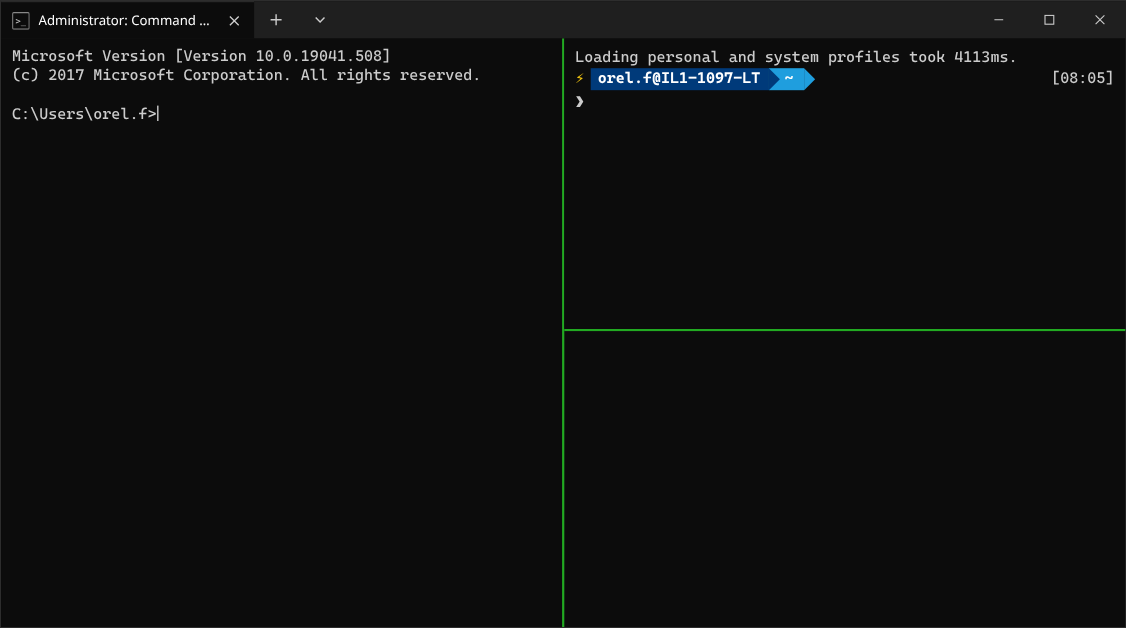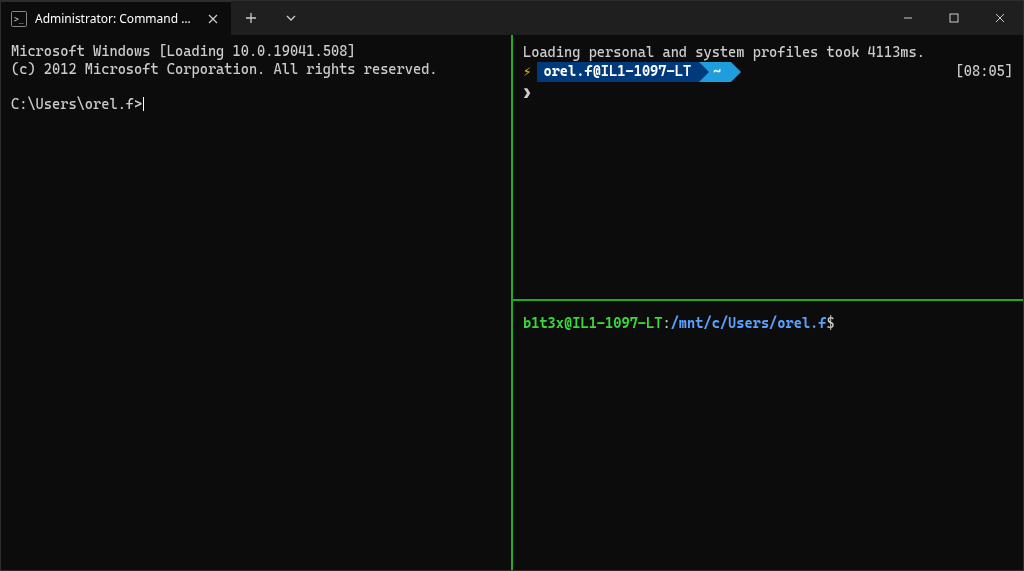--- a/index.html
+++ b/index.html
@@ -118,22 +118,22 @@
       <div class="winbtn">
         <svg viewBox="0 0 10 10">
             <path d="M1 1 L9 9 M9 1 L1 9" stroke="#ccc" stroke-width="1"></path>
           </svg>
       </div>
     </div>
   </div>
 
   <div class="panes">
 
-    <div class="pane-left"><span>Microsoft Windows [Loading 10.0.19041.508]</span>
-<span>(c) 2012 Microsoft Corporation. All rights reserved.</span>
+    <div class="pane-left"><span>Microsoft Version [Version 10.0.19041.508]</span>
+<span>(c) 2017 Microsoft Corporation. All rights reserved.</span>
 
 <span>C:\Users\orel.f&gt;</span><span class="cursor"></span></div>
 
     <div class="splitter-v"></div>
 
     <div class="right-col">
 
       <div class="pane-tr">
         <div>Loading personal and system profiles took 4113ms.</div>
         <div class="row">
@@ -143,19 +143,16 @@
           <span class="ps-seg1-arrow"></span>
           <span class="ps-seg2">~</span>
           <span class="ps-seg2-arrow"></span>
           <span class="ps-time">[08:05]</span>
         </div>
         <span class="ps-caret">❯</span>
       </div>
 
       <div class="splitter-h"></div>
 
-      <div class="pane-br">
-        <span class="wsl-user">b1t3x@IL1-1097-LT</span><span class="wsl-colon">:</span><span class="wsl-path">/mnt/c/Users/orel.f</span><span class="wsl-dollar">$</span>
-      </div>
 
     </div>
   </div>
 </div>
 
 </body></html>

